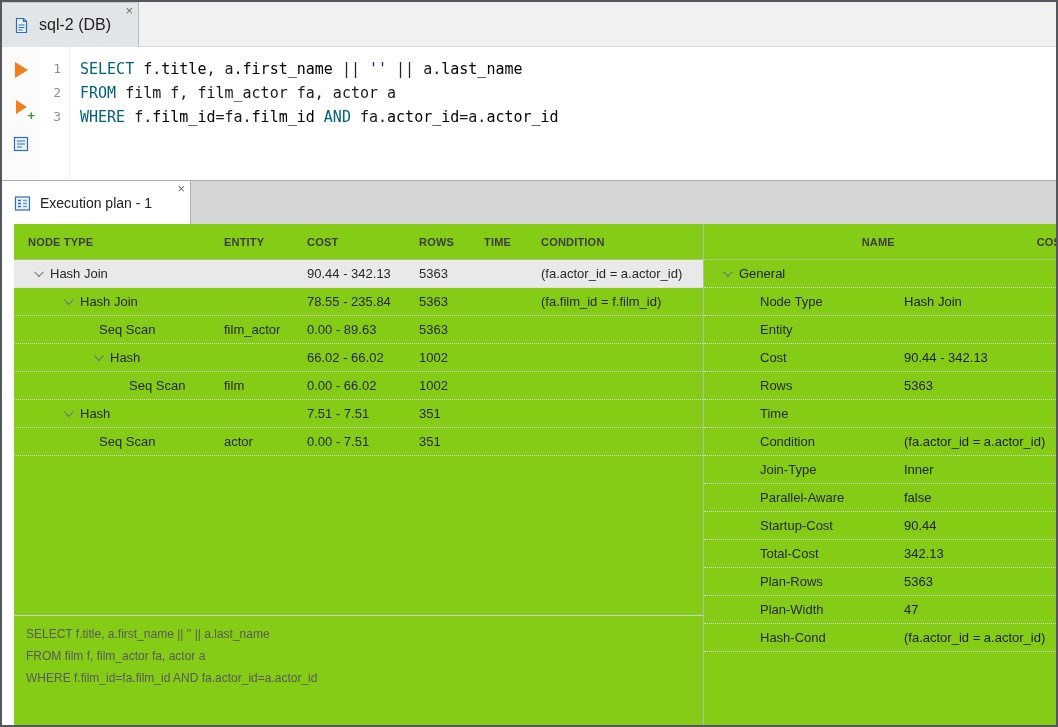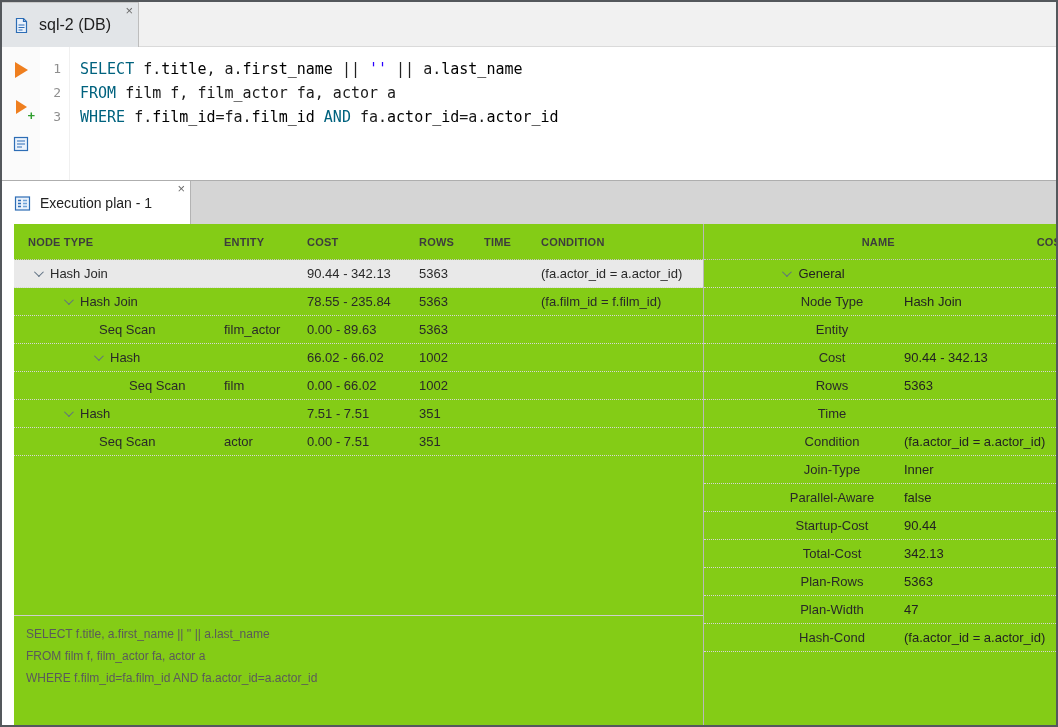--- a/index.html
+++ b/index.html
@@ -62,21 +62,21 @@
   .node-cell { display:flex; align-items:center; gap:8px; }
 
   .chev { width:10px; height:10px; display:inline-flex; align-items:center; justify-content:center; flex:none; cursor:pointer; }
   .chev::before { content:''; width:6px; height:6px; border-right:1.6px solid #5f7183; border-bottom:1.6px solid #5f7183; transform:rotate(45deg) translateY(-2px); }
 
   .summary { position:absolute; top:391px; left:0; right:0; border-top:1px solid #cecece; padding:7px 12px; font-size:12px; color:#5a5a5a; line-height:22px; }
 
   .rp-header { height:36px; display:flex; align-items:center; border-bottom:1px dotted #c6c6c6; font-size:11px; font-weight:bold; color:#3d3d3d; letter-spacing:.2px;justify-content:flex-end; }
   .rp-header .h-name { width:200px; flex:none; padding-left:25px; }
   .prow { height:28px; display:flex; align-items:center; border-bottom:1px dotted #d6d6d6; font-size:13px; color:#292929; cursor:default; }
-  .pname { width:200px; flex:none; display:flex; align-items:center; gap:8px;justify-content:center; }
+  .pname { width:200px; flex:none; display:flex; align-items:center; gap:8px; }
   .pname.group { padding-left:17px; color:#222; }
   .pname.child { padding-left:56px; }
   .pvalue { flex:1; color:#222; }
 
   svg { display:block; }
 </style>
 </head>
 <body>
 
 <div class="top-tabs">

